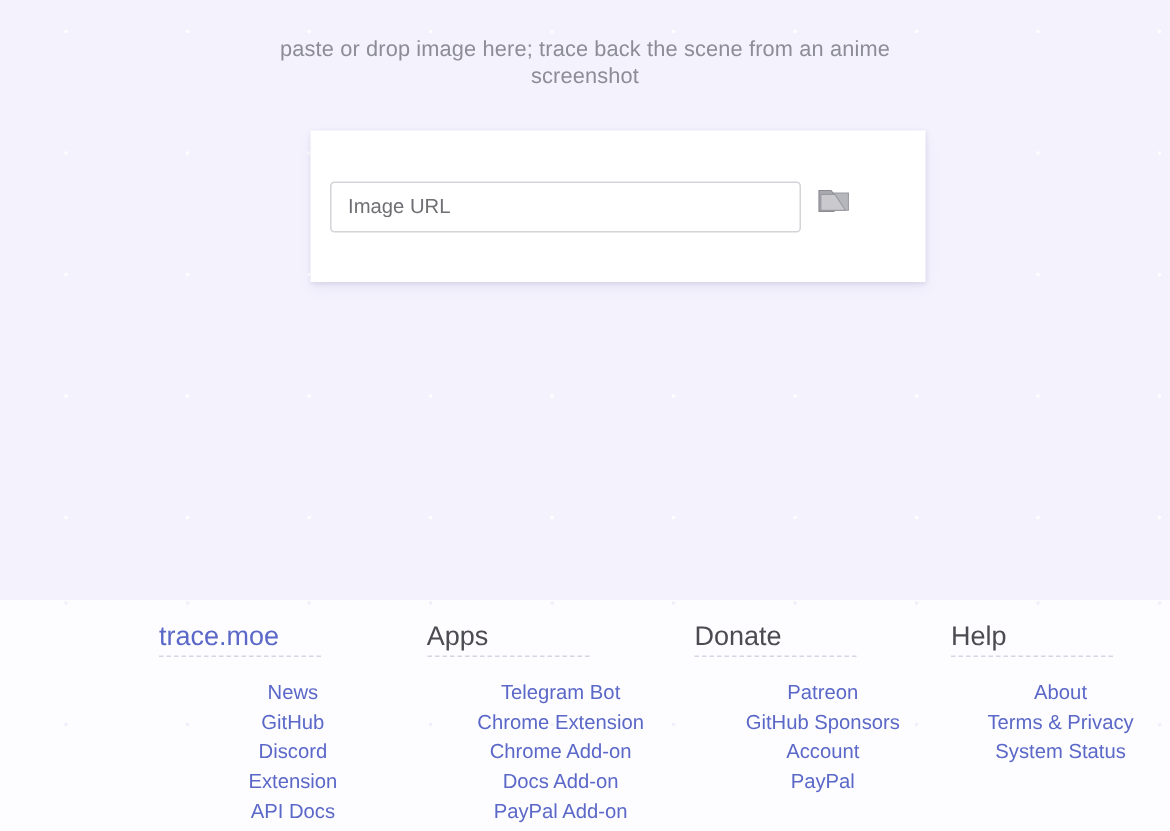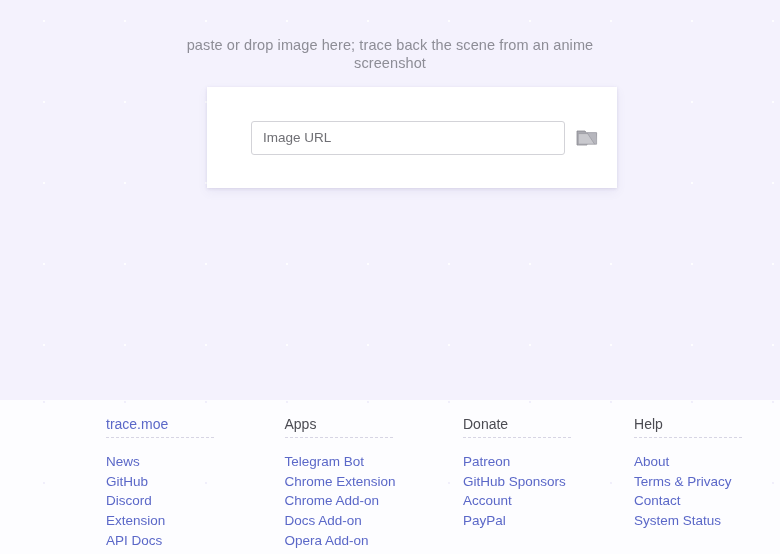--- a/index.html
+++ b/index.html
@@ -26,21 +26,21 @@
     background-image:
       radial-gradient(circle at 1px 1px, rgba(255,255,255,0.95) 1.2px, transparent 1.4px);
     background-size: 81px 81px;
     background-position: 43px 20px;
   }
 
   #drop-hint {
     position: absolute;
     left: 50%;
     transform: translateX(-50%);
-    top: 36px;
+    top: 24px;
     width: 430px;
     text-align: center;
     font-size: 14.5px;
     line-height: 18px;
     color: #8d8d96;
     letter-spacing: 0.1px;
   }
 
   
   #upload-card {
@@ -50,22 +50,22 @@
     width: 410px;
     height: 101px;
     background: #ffffff;
     box-shadow: 0 1px 3px rgba(90,80,140,0.14), 0 4px 10px rgba(90,80,140,0.07);
     display: flex;
     align-items: center;
   }
 
   #url-row {
     display: flex;
-    align-items: flex-end;
-    margin-left: 44px;
+    align-items: flex-start;
+    margin-left: 13px;
     width: 348px;
   }
 
   #image-url-input {
     width: 327px;
     height: 34px;
     border: 1px solid #d3d3d8;
     border-radius: 3px;
     background: #fff;
     padding: 0 11px;
@@ -110,35 +110,36 @@
     top: 16px;
     display: flex;
     width: 674px;
   }
 
   .footer-col { width: 192px; }
   .footer-col:nth-child(3) { width: 184px; }
   .footer-col:nth-child(4) { width: 157px; }
 
   .col-heading {
-    font-size: 14px;
+    font-size: 18px;
     color: #4b4b52;
     padding-bottom: 5px;
     line-height: 16px;
     width: 108px;
     border-bottom: 1px dashed #d7d5e4;
   }
   .col-heading.link-heading {
     color: #5b68c8;
     cursor: pointer;
   }
 
   .col-links {
     list-style: none;
     margin-top: 14px;
+    text-align: center;
   }
   .col-links li {
     font-size: 13.5px;
     line-height: 19.7px;
     color: #5b68c8;
     cursor: pointer;
     white-space: nowrap;
   }
 </style>
 </head>
@@ -179,38 +180,37 @@
       </ul>
     </div>
 
     <div class="footer-col">
       <div class="col-heading">Apps</div>
       <ul class="col-links">
         <li>Telegram Bot</li>
         <li>Chrome Extension</li>
         <li>Chrome Add-on</li>
         <li>Docs Add-on</li>
-        <li>Opera Add-on</li>
+        <li>PayPal Add-on</li>
       </ul>
     </div>
 
     <div class="footer-col">
       <div class="col-heading">Donate</div>
       <ul class="col-links">
         <li>Patreon</li>
         <li>GitHub Sponsors</li>
         <li>Account</li>
         <li>PayPal</li>
       </ul>
     </div>
 
     <div class="footer-col">
       <div class="col-heading">Help</div>
       <ul class="col-links">
         <li>About</li>
         <li>Terms &amp; Privacy</li>
-        <li>Contact</li>
         <li>System Status</li>
       </ul>
     </div>
 
   </div>
 </div>
 
 </body></html>

